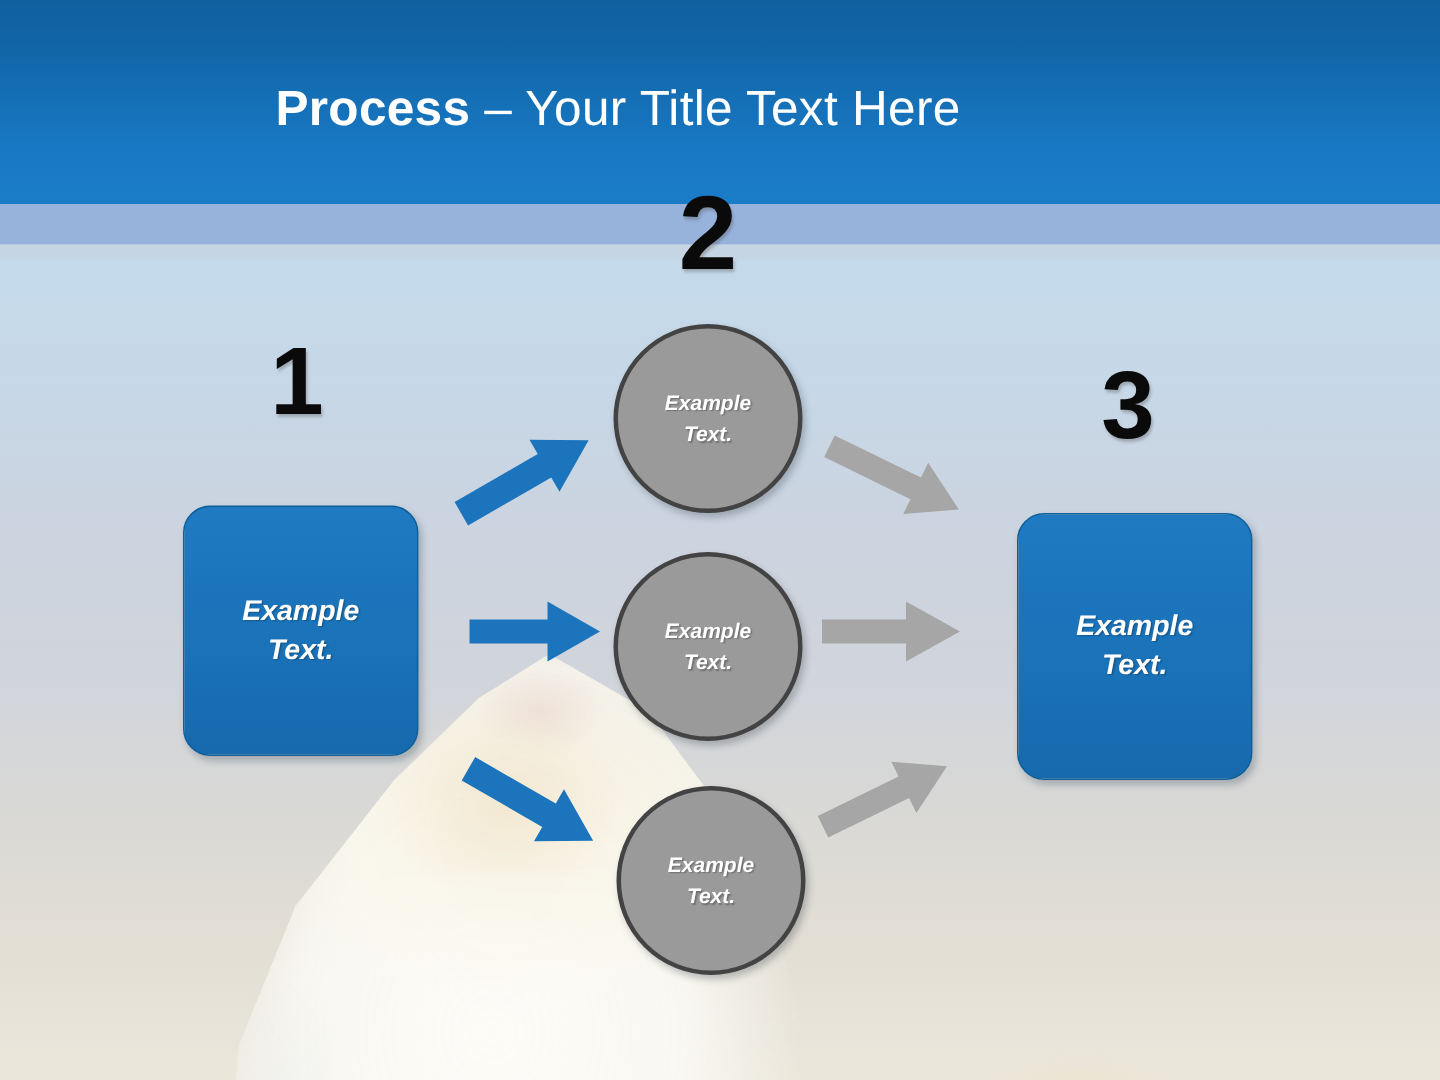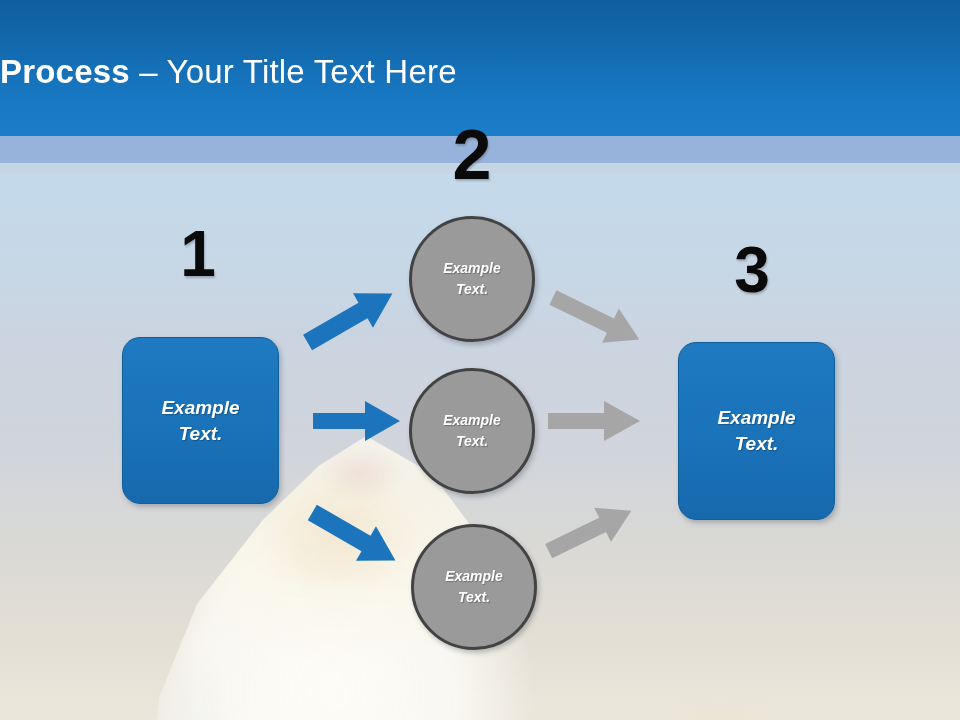--- a/index.html
+++ b/index.html
@@ -123,26 +123,27 @@
     position: absolute;
     left: 0; top: 163px;
     width: 960px; height: 10px;
     background: #c6d2e0;
     opacity: .65;
   }
   .slide-title {
     position: absolute;
     left: 0; top: 52px;
     width: 792px;
-    text-align: left;
+    text-align: center;
     color: #ffffff;
     font-size: 33px;
     line-height: 40px;
     letter-spacing: .2px;
     white-space: nowrap;
+    padding-left: 16px;
   }
   .slide-title .t-strong { font-weight: bold; }
   .slide-title .t-light  { font-weight: normal; }
 
   
   .step-num {
     position: absolute;
     color: #0a0a0a;
     font-weight: bold;
     font-size: 64px;

